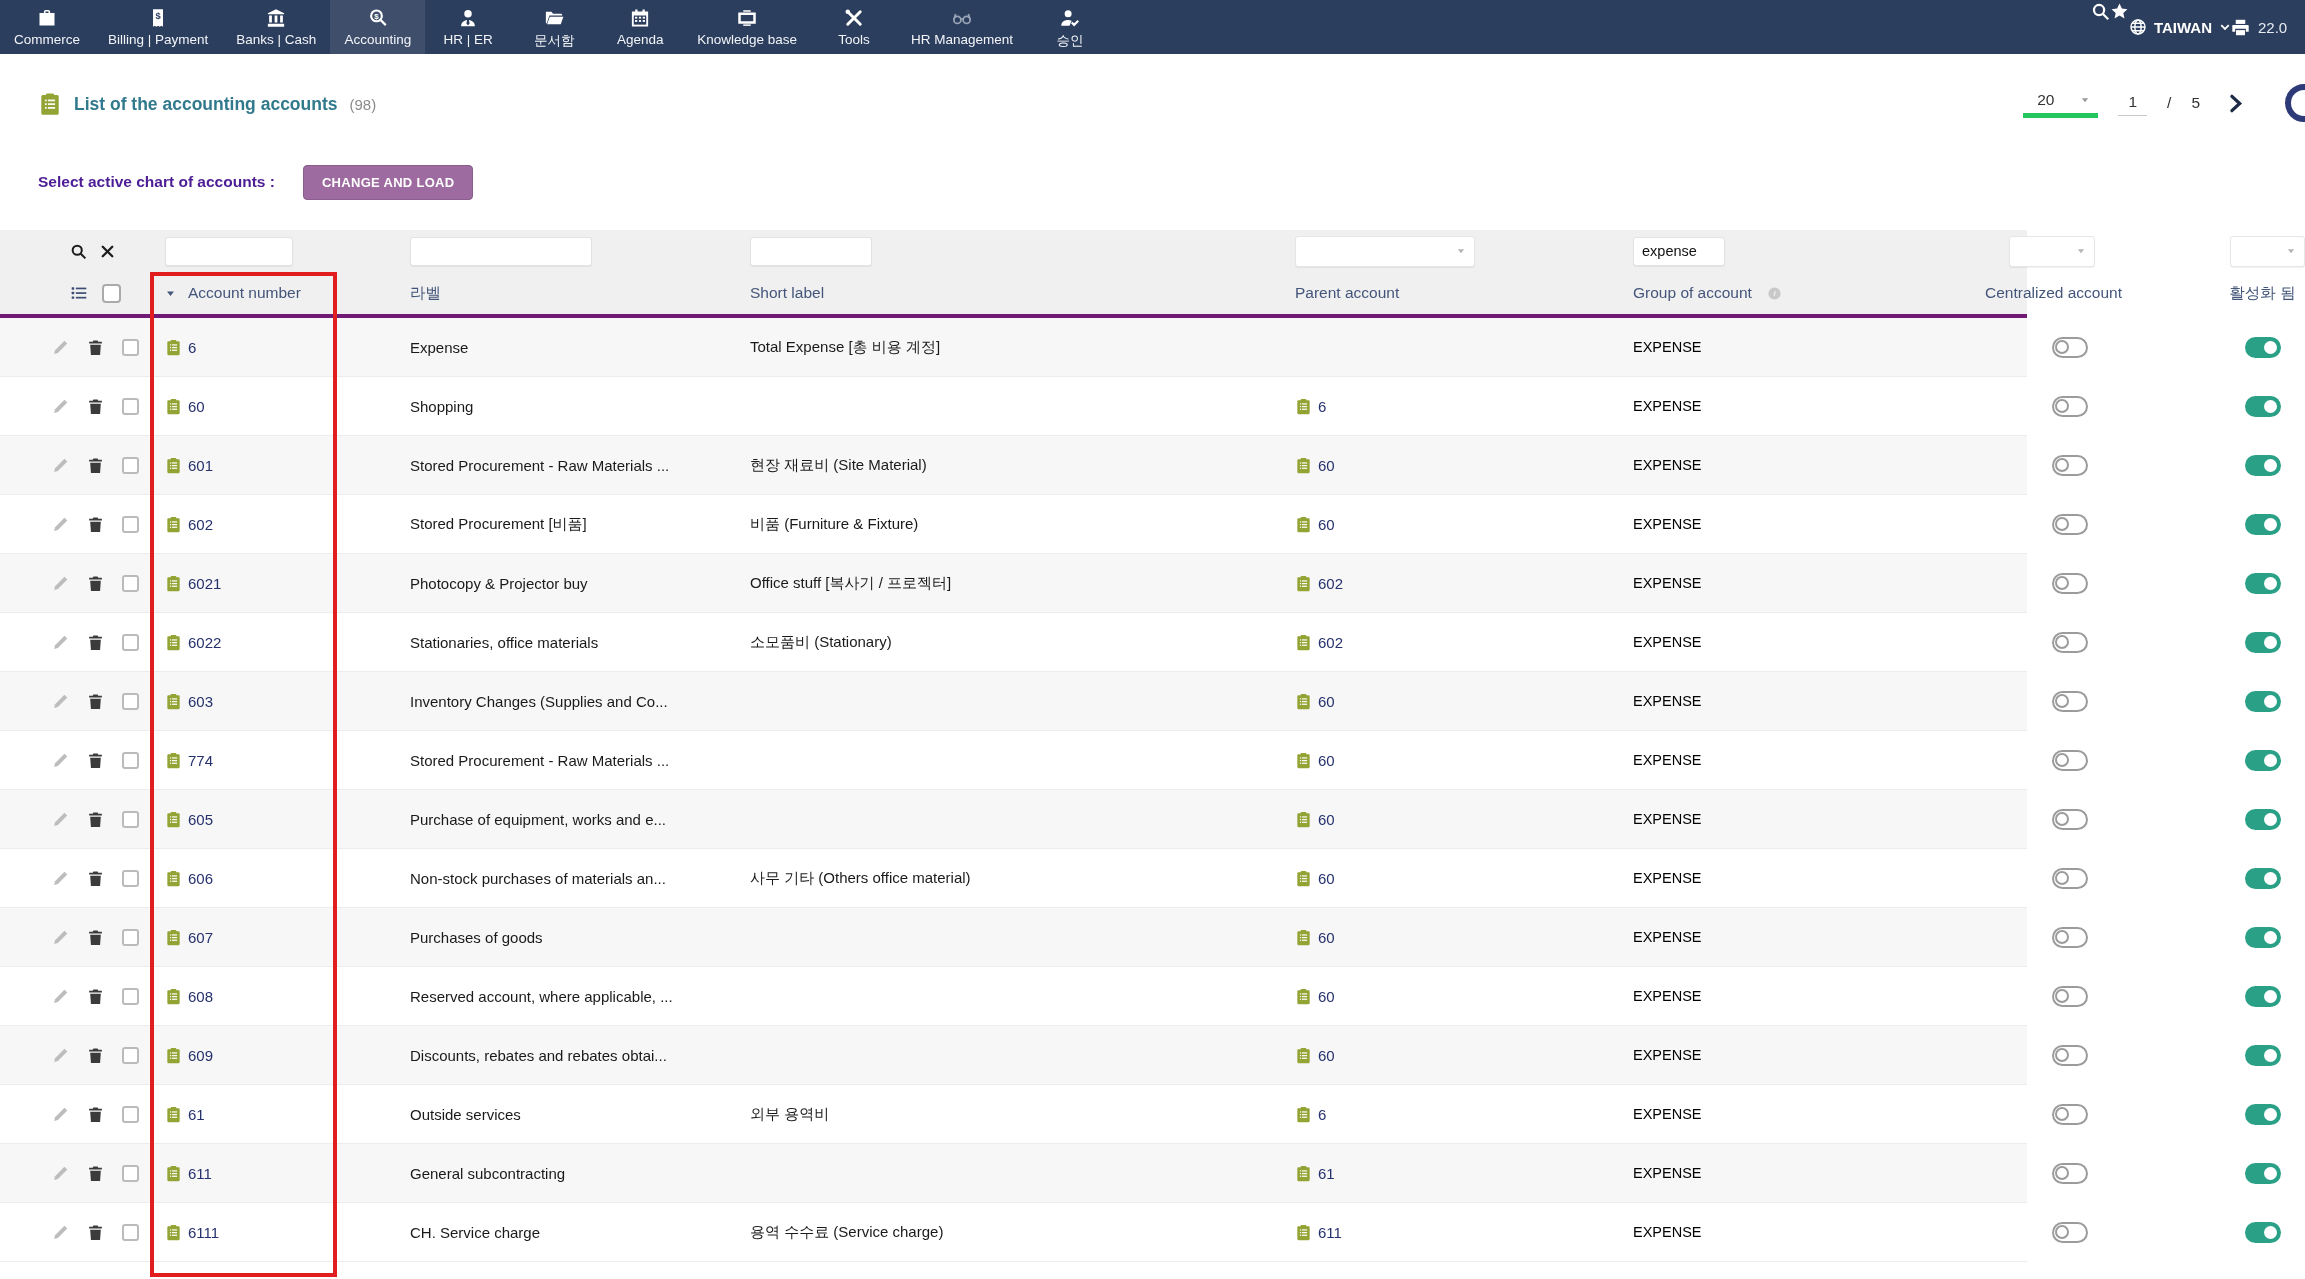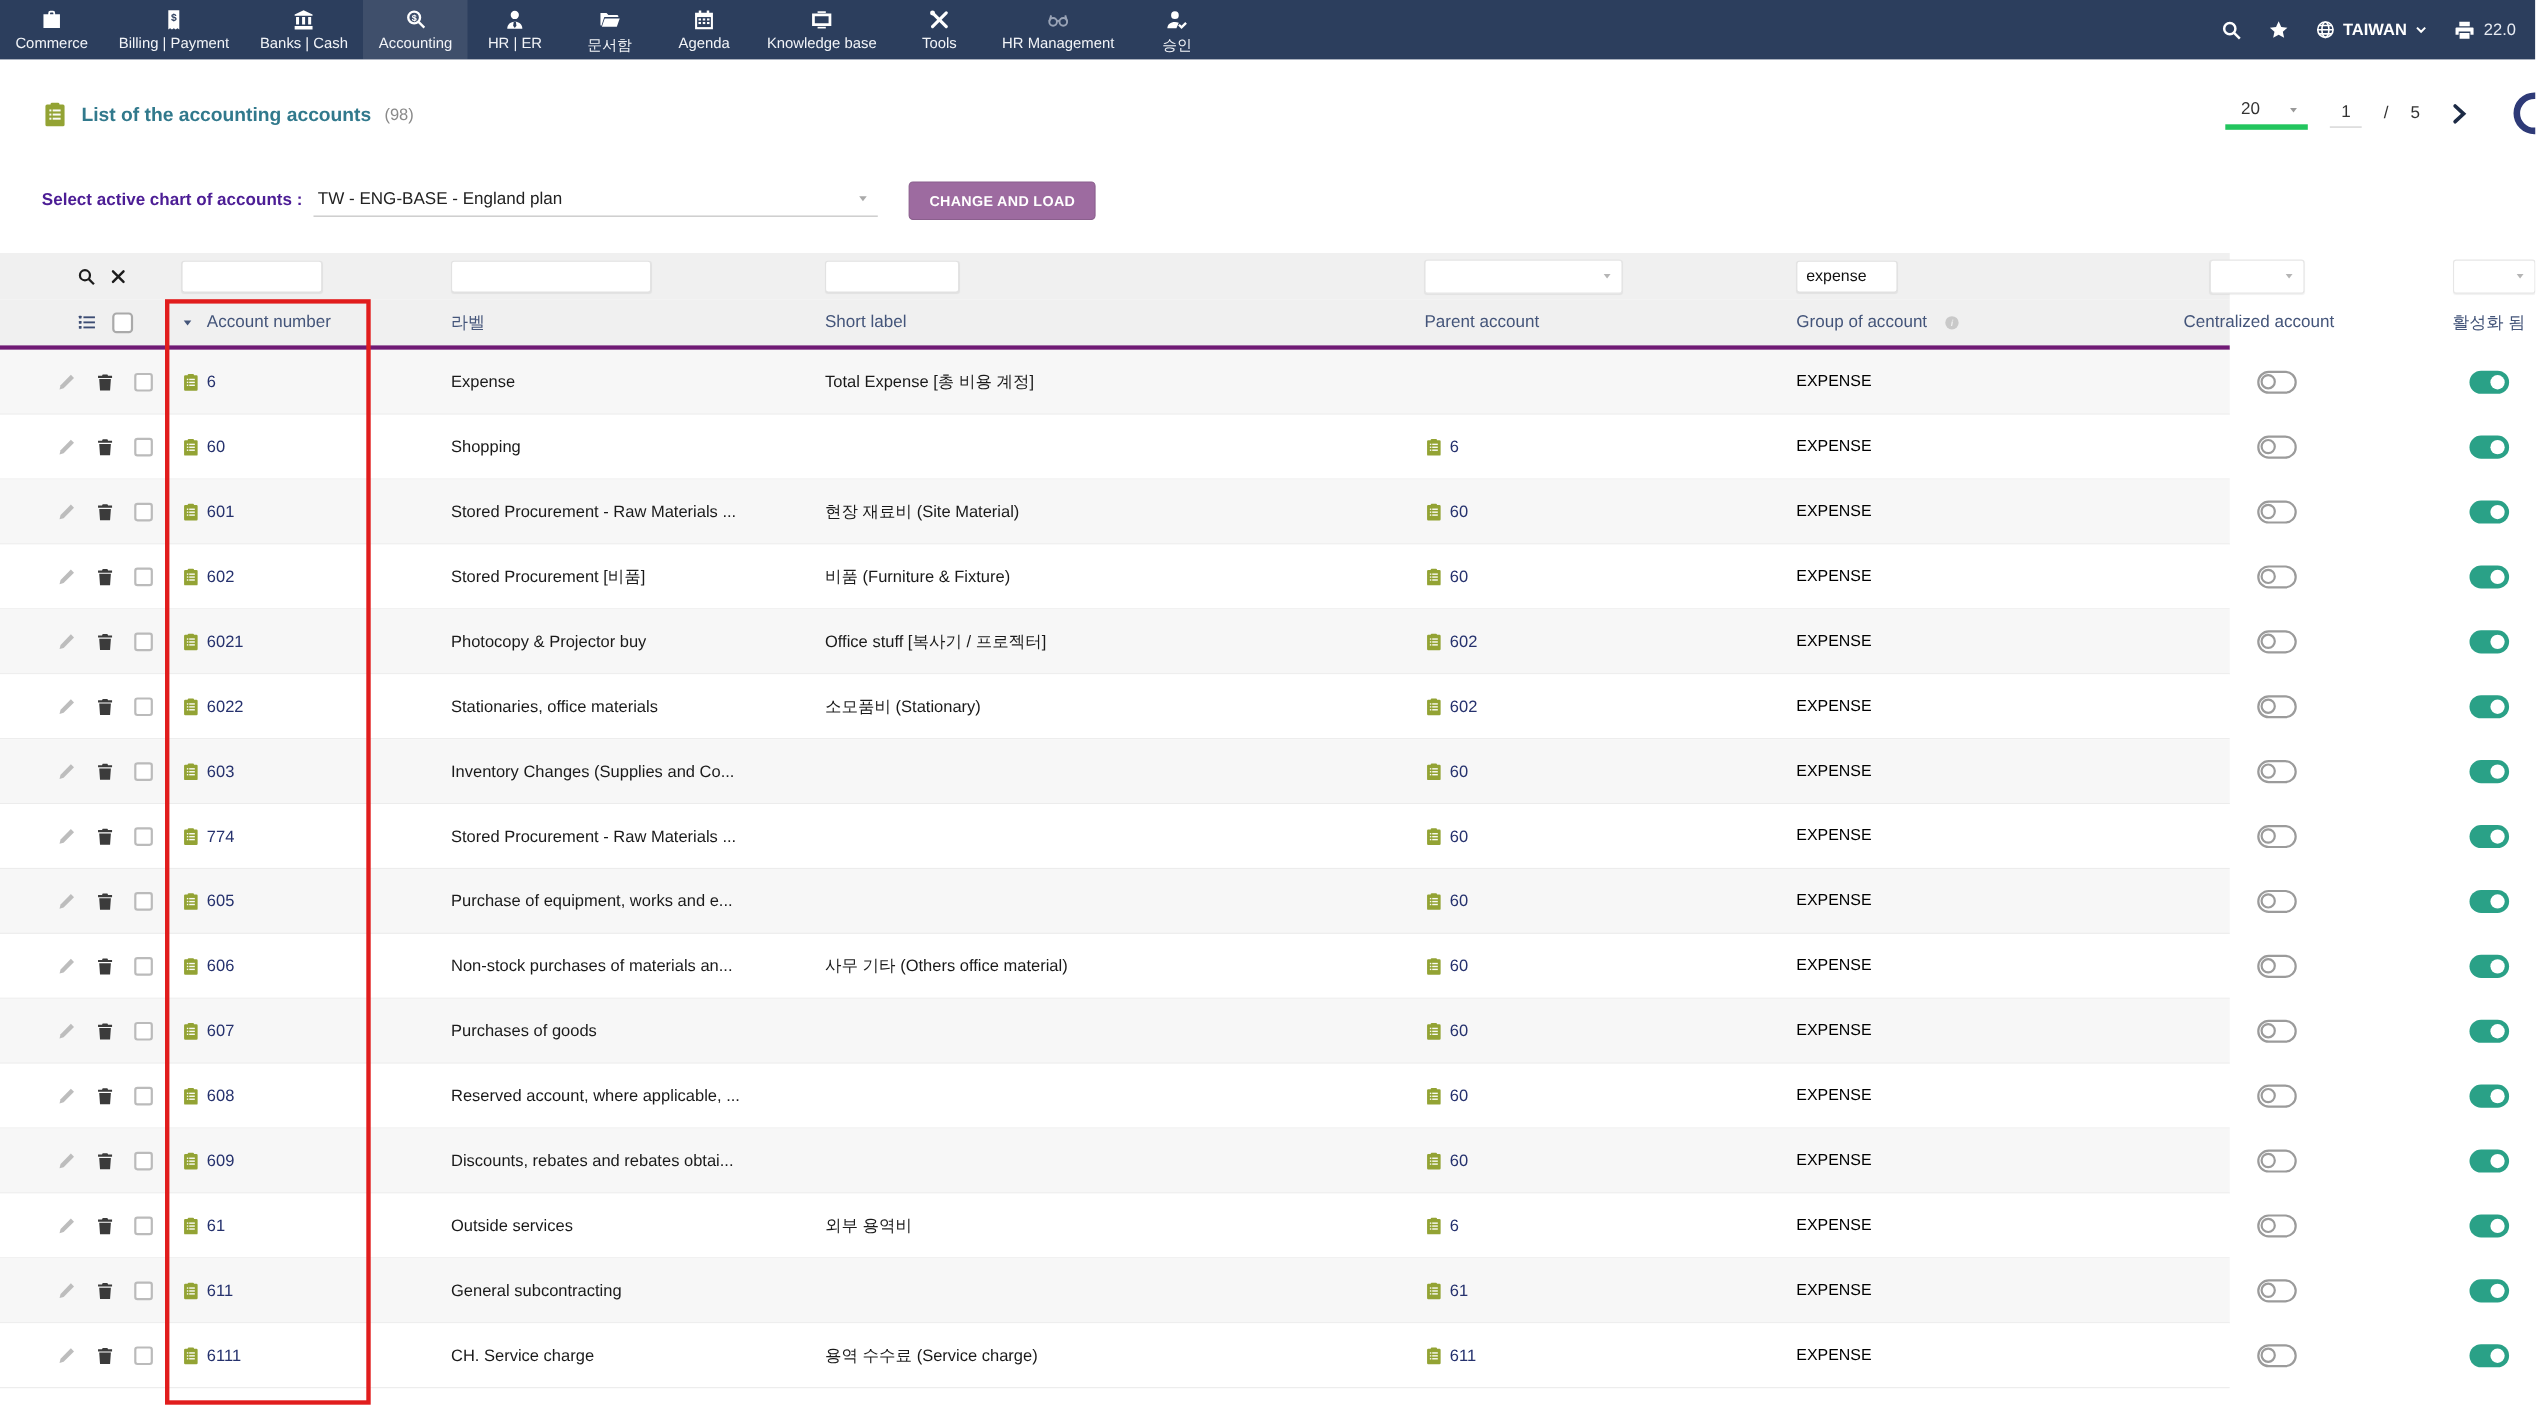--- a/index.html
+++ b/index.html
@@ -26,22 +26,22 @@
   
   .topnav{position:absolute;left:0;top:0;width:2305px;height:54px;background:var(--navy);
     display:flex;align-items:stretch;color:#fff;}
   .nav-items{display:flex;align-items:stretch;}
   .nav-item{display:flex;flex-direction:column;align-items:center;justify-content:flex-start;
     padding:7px 14px 4px;cursor:pointer;min-width:86px;}
   .nav-item.active{background:rgba(255,255,255,.09);}
   .nav-ic{font-size:20px;height:22px;color:#fff;}
   .nav-item.dimmed .nav-ic{color:#99a3b6;}
   .nav-label{font-size:13.5px;margin-top:3px;white-space:nowrap;color:#f2f4f8;}
-  .nav-right{position:absolute;right:0;top:0;height:54px;display:flex;align-items:center;
-    gap:24px;padding-right:0;}
+  .nav-right{position:absolute;right:0;top:0;height:54px;display:flex;
+    padding-right:0;}
   .nav-right .nav-ic{font-size:19px;}
   .lang{display:flex;align-items:center;gap:7px;font-weight:bold;font-size:15px;cursor:pointer;}
   .lang .nav-ic{font-size:18px;}
   .lang .chev{font-size:12px;}
   .version-box{display:flex;align-items:center;gap:8px;font-size:15px;color:#e8ecf3;width:74px;overflow:hidden;}
 
   
   .title-row{position:absolute;left:38px;top:92px;display:flex;align-items:center;gap:12px;}
   .title-ic{font-size:24px;color:var(--olive);}
   .page-title{color:var(--teal);font-size:17.5px;font-weight:bold;}
@@ -336,28 +336,20 @@
     <span class="next-btn" data-icon="chevron-right-icon">
         <svg viewBox="0 0 16 16">
           <path fill="none" stroke="currentColor" stroke-width="2.8" stroke-linecap="round" d="M5 2l6.5 6L5 14"></path>
         </svg>
       </span>
   </div>
   <div class="corner-circle"></div>
 
   <div class="selector-row">
     <span class="selector-label">Select active chart of accounts :</span>
-    <div class="coa-select">
-      <span class="val">TW - ENG-BASE - England plan</span>
-      <span class="chev" data-icon="caret-down-icon">
-          <svg viewBox="0 0 16 16" fill="currentColor">
-            <path d="M3 5h10L8 11.5z"></path>
-          </svg>
-        </span>
-    </div>
     <button class="load-btn">CHANGE AND LOAD</button>
   </div>
 
   <div class="table">
 
     <div class="tr filter-row">
       <div class="td filter-icons">
         <span class="fi" data-icon="search-icon">
             <svg viewBox="0 0 16 16">
               <g fill="none" stroke="currentColor" stroke-width="1.9">

